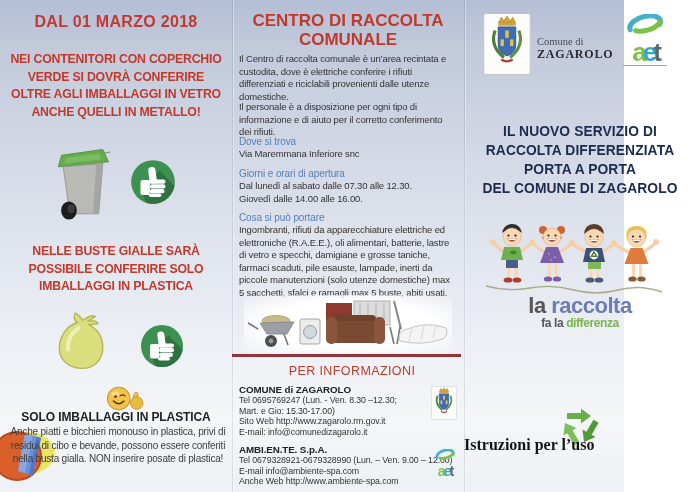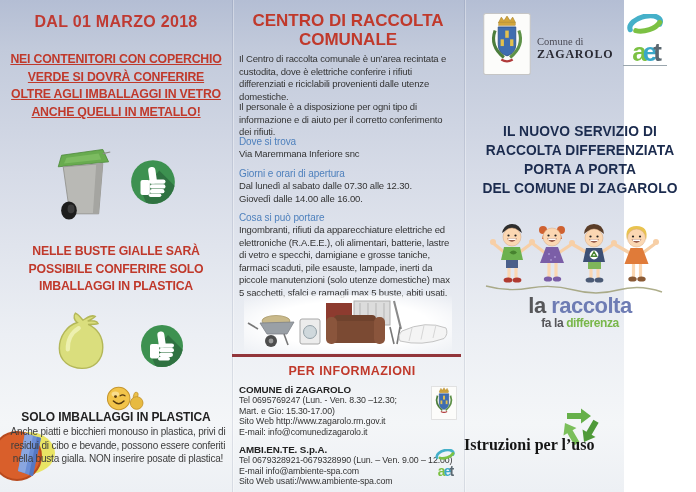--- a/index.html
+++ b/index.html
@@ -16,21 +16,21 @@
   .fold { position:absolute; top:0; bottom:0; width:1px; background:rgba(95,105,135,.16); }
   .fold::after{ content:""; position:absolute; left:1px; top:0; bottom:0; width:1px; background:rgba(255,255,255,.35);}
   .col { position:absolute; top:0; height:492px; width:232px; }
   .col-left{ left:0; } .col-mid{ left:232px; } .col-right{ left:464px; }
 
   
   .date-heading { position:absolute; top:13px; left:0; right:0; text-align:center;
     color:#bf3a32; font-weight:bold; font-size:16px; letter-spacing:.3px; }
   .red-notice { position:absolute; left:8px; right:8px; text-align:center;
     color:#c0392b; font-weight:bold; font-size:12.3px; line-height:17.5px; letter-spacing:-.2px; }
-  .notice1 { top:51px;text-decoration:underline; }
+  .notice1 { top:51px; }
   .notice2 { top:243px; }
   .graphic-row { position:absolute; left:0; right:0; }
   .g1 { top:132px; height:98px; }
   .g2 { top:306px; height:70px; }
   .bin-wrap  { position:absolute; left:50px; top:0; width:66px; height:96px; }
   .thumb1 { position:absolute; left:128px; top:25px; width:50px; height:50px; }
   .bag-wrap  { position:absolute; left:46px; top:0; width:72px; height:68px; }
   .thumb2 { position:absolute; left:138px; top:16px; width:48px; height:48px; }
   .smiley-wrap { position:absolute; left:105px; top:385px; width:42px; height:27px; }
   .plastic-heading { position:absolute; top:410px; left:0; right:0; text-align:center;
@@ -46,21 +46,21 @@
   .para1 { position:absolute; top:53px; left:7px; right:7px; }
   .para2 { position:absolute; top:101px; left:7px; right:7px; }
   .sec { position:absolute; left:7px; right:7px; }
   .sec-label { color:#4f81bd; font-size:10px; letter-spacing:-.1px; margin-bottom:1px; }
   .sec1 { top:136px; } .sec2 { top:168px; } .sec3 { top:212px; }
   .pre { white-space:pre-line; }
   .bulk-wrap { position:absolute; top:295px; left:12px; width:208px; height:58px;
     background:radial-gradient(ellipse at center, #ffffff 55%, rgba(255,255,255,0) 100%); }
   .divider { position:absolute; top:354px; left:0; width:229px; height:3px; background:#92353a; }
   .info-heading { position:absolute; top:364px; left:0; right:0; text-align:center;
-    color:#c0392b; font-weight:bold; font-size:12.5px; letter-spacing:.4px;padding-left:8px; }
+    color:#c0392b; font-weight:normal; font-size:12.5px; letter-spacing:.4px;padding-left:8px; }
   .contact { position:absolute; left:7px; right:4px; }
   .contact1 { top:384px; } .contact2 { top:444px; }
   .contact-name { font-weight:bold; font-size:9.8px; color:#222; letter-spacing:-.1px; }
   .contact-line { font-size:8.8px; line-height:10.6px; letter-spacing:-.1px; color:#333; }
   .contact-logo { position:absolute; }
   .crest-sm { right:3px; top:2px; width:26px; height:34px; }
   .aet-sm-pos { right:3px; top:4px; }
 
   
   .logos-row { position:absolute; top:12px; left:0; right:0; height:70px; }
@@ -261,21 +261,21 @@
         <svg viewBox="0 0 46 60" width="26" height="34">
             <use href="#crest-sym"></use>
           </svg>
       </div>
     </div>
 
     <div class="contact contact2">
       <div class="contact-name">AMBI.EN.TE. S.p.A.</div>
       <div class="contact-line">Tel 0679328921-0679328990 (Lun. – Ven. 9.00 – 12.00)</div>
       <div class="contact-line">E-mail info@ambiente-spa.com</div>
-      <div class="contact-line">Sito Web usati://www.ambiente-spa.com</div>
+      <div class="contact-line">Anche Web http://www.ambiente-spa.com</div>
       <div class="contact-logo aet-sm-pos">
         <div class="aet-logo aet-small">
           <svg class="aet-swoosh" viewBox="0 0 48 26">
               <use href="#aet-swoosh-sym"></use>
             </svg>
           <div class="aet-letters"><span class="aet-a">a</span><span class="aet-e">e</span><span class="aet-t">t</span></div>
         </div>
       </div>
     </div>
   </div>

